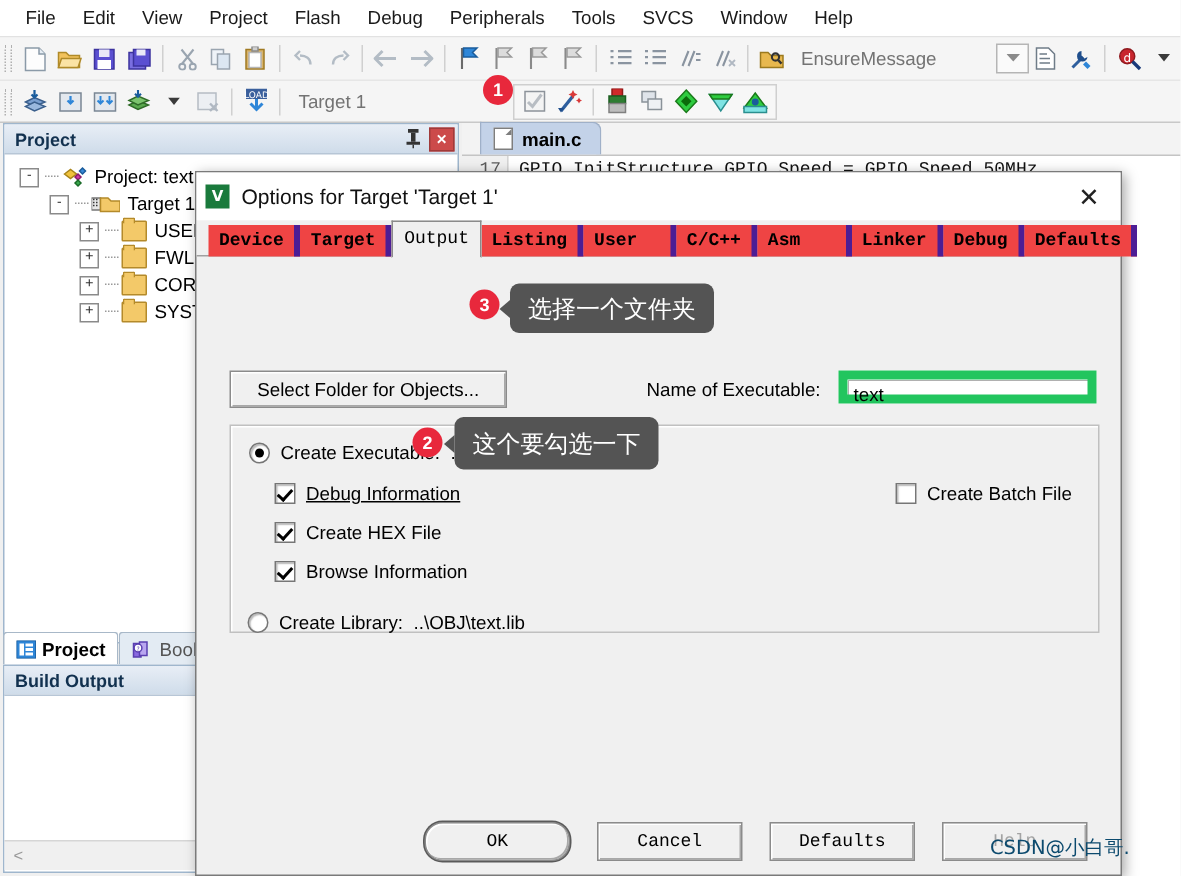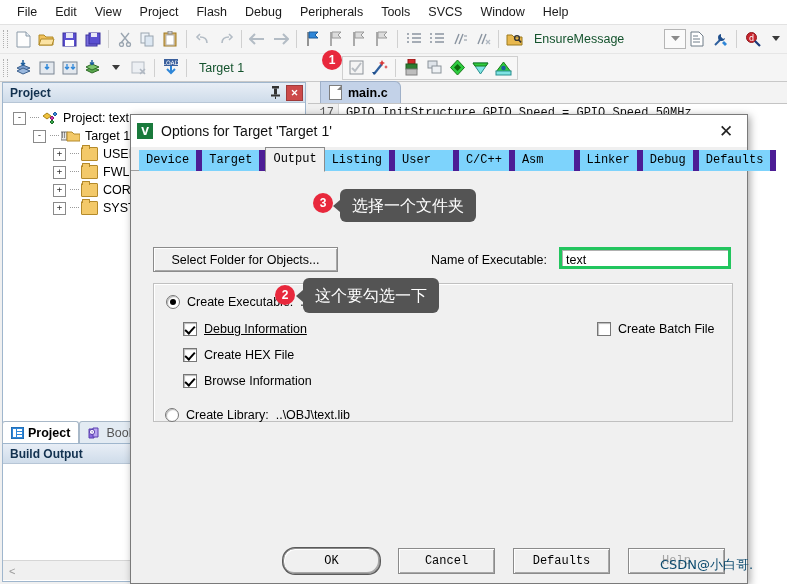--- a/index.html
+++ b/index.html
@@ -47,21 +47,21 @@
     width: 3px; height: 18px; margin: 0 4px 0 3px;
     border-left: 1px dotted #b0b0b0; border-right: 1px dotted #b0b0b0;
   }
   .tbtn {
     width: 21px; height: 21px; margin: 0 1px;
     display: flex; align-items: center; justify-content: center;
     position: relative;
   }
   .tsep { width: 1px; height: 18px; background: #d0d0d0; margin: 0 4px; }
   .tlabel {
-    font-size: 12.5px; padding: 0 8px; white-space: nowrap; color: #14532d;
+    font-size: 12.5px; padding: 0 8px; white-space: nowrap; color: #737373;
   }
   .combo-arrow {
     width: 20px; height: 18px; border: 1px solid #b5b5b5; background: #fafafa;
     display: flex; align-items: center; justify-content: center;
     margin-left: 4px;
   }
   .tb2-group {
     display: flex; align-items: center;
     border: 1px solid #cfcfcf; background: #f7f7f7; height: 24px;
     padding: 0 2px; box-sizing: border-box;
@@ -215,24 +215,24 @@
 
   .dlg-tabs {
     display: flex; align-items: flex-end; height: 24px;
     padding-left: 8px; box-sizing: border-box;
     border-bottom: 1px solid #a0a0a0;
     background: #f0f0f0;
   }
   .dtab {
     font-family: "Liberation Mono", monospace;
     font-size: 12px; height: 21px; line-height: 21px;
-    padding: 0 7px; background: #7dd3fc;
-    border-right: 6px solid #4c1d95;
+    padding: 0 7px; background: #ef4444;
+    border-right: 4px solid #4c1d95;
     white-space: nowrap; color: #000;
-    position: relative; top: 1px;
+    position: relative; top: 1px; font-weight: bold;
   }
   .dtab.active {
     background: #f0f0f0; height: 23px; line-height: 23px;
     border-left: 1px solid #8b8b8b; border-top: 1px solid #8b8b8b;
     border-right: 1px solid #8b8b8b; border-bottom: 1px solid #f0f0f0;
     font-weight: normal; top: 2px; z-index: 2;
   }
   .dlg-body { position: relative; padding: 0; height: 390px; }
 
   .btn-3d {
@@ -243,21 +243,21 @@
     display: flex; align-items: center; justify-content: center;
   }
   .sel-folder-btn {
     position: absolute; left: 22px; top: 76px; width: 183px; height: 23px;
   }
   .name-exec-label {
     position: absolute; left: 300px; top: 82px; font-size: 12.5px;
   }
   .name-exec-input {
     position: absolute; left: 428px; top: 76px; width: 172px; height: 22px;
-    background: #fff; border: 3px solid #22c55e;
+    background: #fff; border: 6px solid #22c55e;
     box-shadow: inset 1px 1px 0 #b0b0b0;
     font-size: 12.5px; padding: 3px 0 0 4px; box-sizing: border-box;
   }
 
   .group-box {
     position: absolute; left: 22px; top: 112px; width: 578px; height: 137px;
     border: 1px solid #c0c0c0;
     background: #f0f0f0;
     box-shadow: inset 1px 1px 0 #ffffff;
   }

